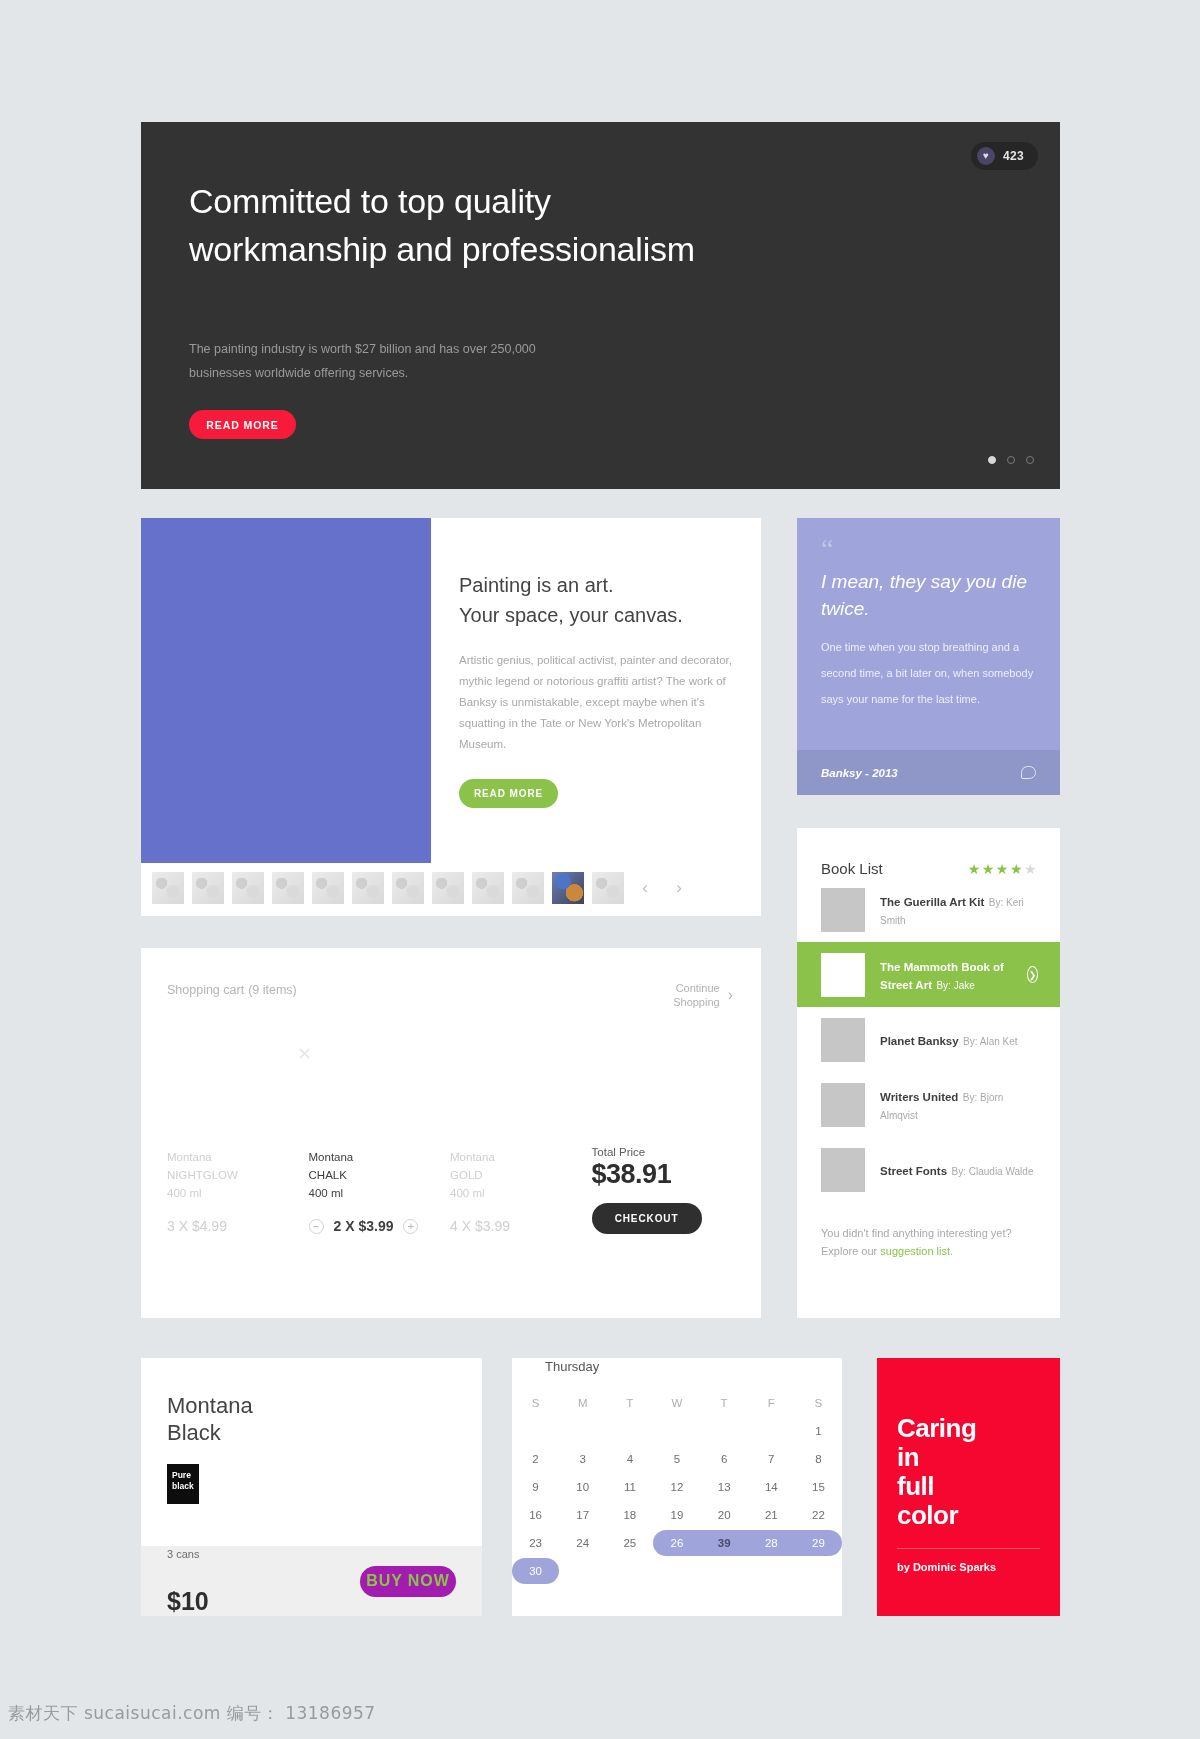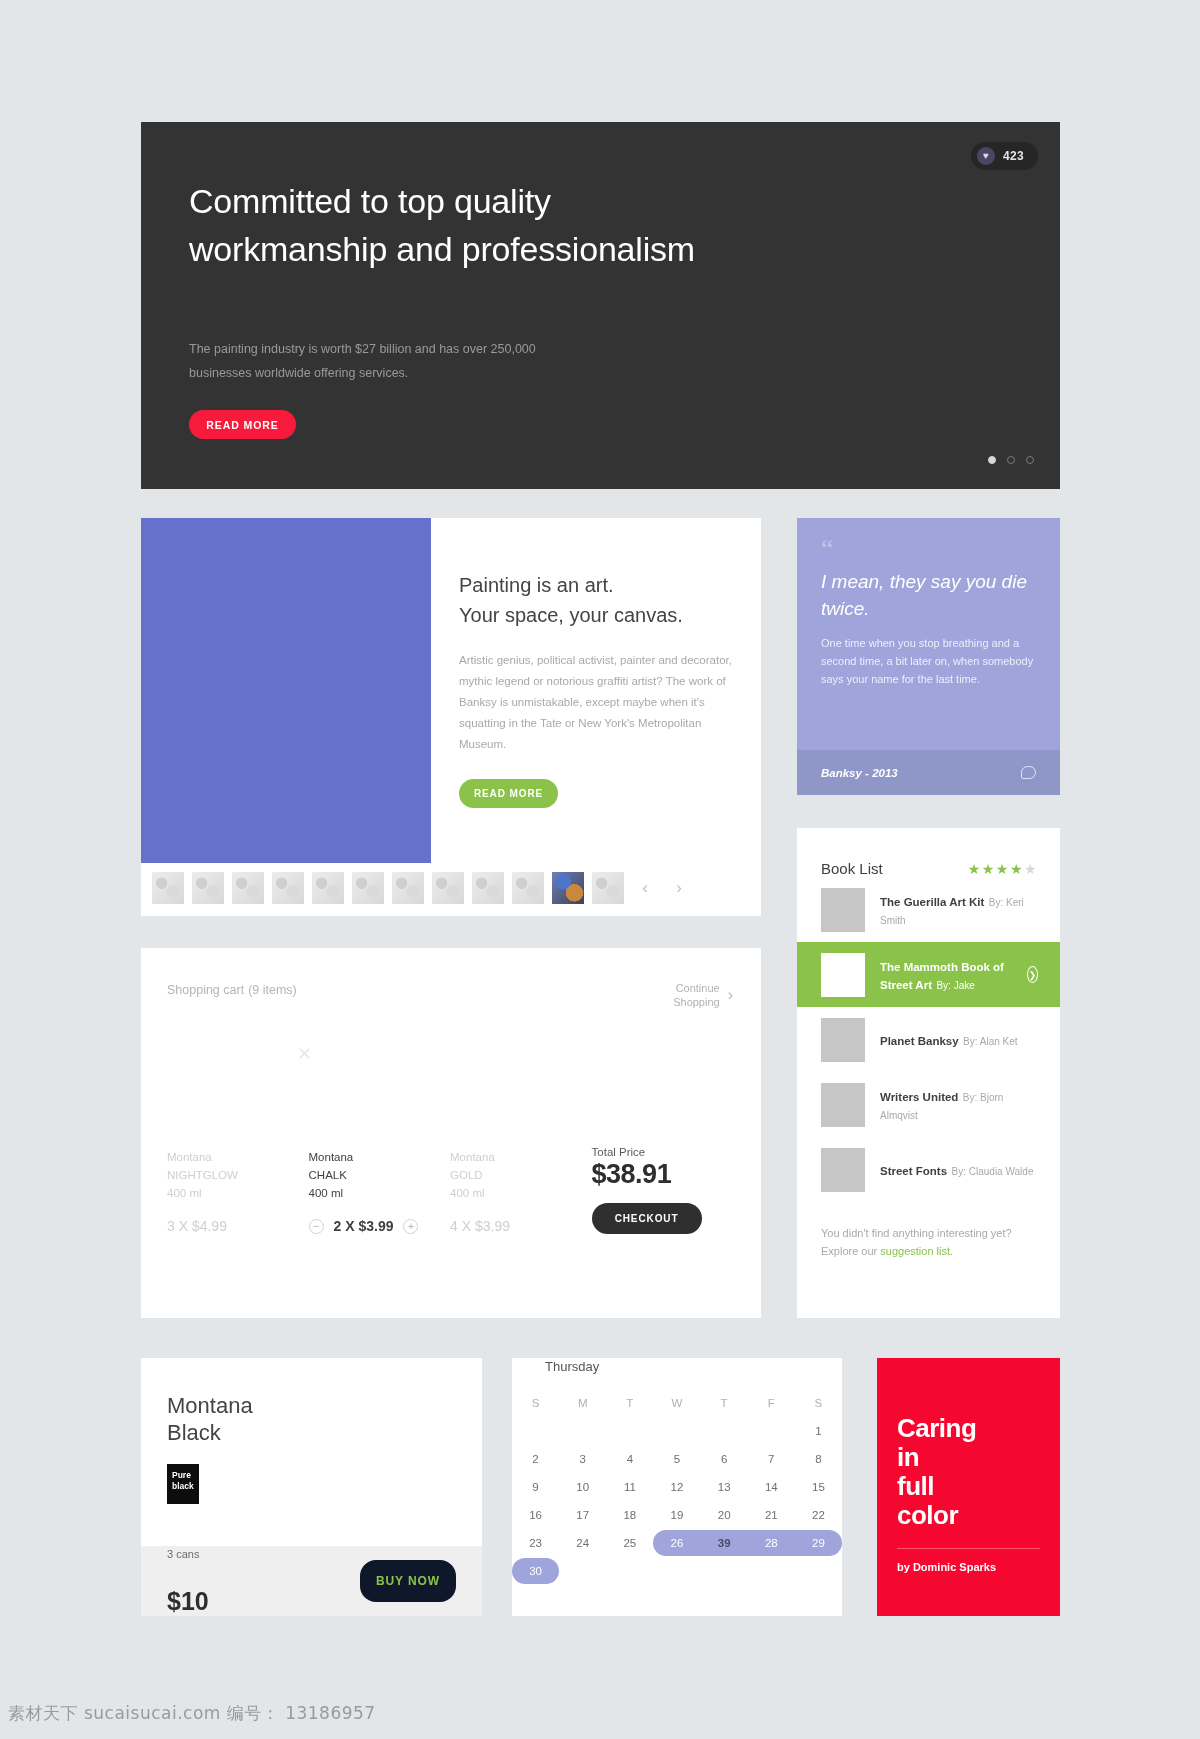--- a/index.html
+++ b/index.html
@@ -107,21 +107,21 @@
     width: 263px; height: 277px;
   }
   .quote-body {
     height: 232px; background: #9fa5db; padding: 22px 24px 0 24px;
   }
   .quote-mark { color: #c0c4e9; font-size: 28px; line-height: 18px; font-family: "Liberation Serif", serif; }
   .quote-text {
     margin-top: 10px; color: #ffffff; font-size: 19px; line-height: 27px;
     font-style: italic; font-weight: 300;
   }
-  .quote-sub { margin-top: 12px; color: #eceefa; font-size: 11px; line-height: 18px; }
+  .quote-sub { margin-top: 12px; color: #eceefa; font-size: 11px; line-height: 26px; }
   .quote-foot {
     height: 45px; background: #8f96c8;
     display: flex; align-items: center; justify-content: space-between;
     padding: 0 24px;
   }
   .quote-author { color: #fff; font-size: 11.5px; font-style: italic; font-weight: bold; }
   .quote-bubble { width: 15px; height: 13px; border: 1.5px solid #e4e6f4; border-radius: 7px 7px 7px 2px; }
 
   
   .books {
@@ -214,22 +214,22 @@
   }
   .product-foot {
     height: 70px; background: #efefef;
     display: flex; align-items: center; justify-content: space-between;
     padding: 0 26px;
     gap: 24px;
   }
   .cans { color: #6d6d6d; font-size: 11px; }
   .price { color: #2e2e2e; font-size: 25px; font-weight: bold; line-height: 27px; margin-top: 28px; }
   .btn-buy {
-    width: 96px; height: 42px; border-radius: 16px; background: #0f172a;
-    border: none; color: #8bc34a; font-size: 12px; font-weight: bold;
+    width: 96px; height: 31px; border-radius: 16px; background: #a21caf;
+    border: none; color: #8bc34a; font-size: 16px; font-weight: bold;
     letter-spacing: .9px; cursor: pointer;
   }
 
   
   .cal {
     position: absolute; left: 512px; top: 1358px;
     width: 330px; height: 258px; background: #ffffff;
   }
   .cal-month { color: #3f3f3f; font-size: 13.5px; font-weight: bold; padding: 28px 0 0 33px; }
   .cal-day { color: #555; font-size: 13px; padding-left: 33px; line-height: 18px; }

